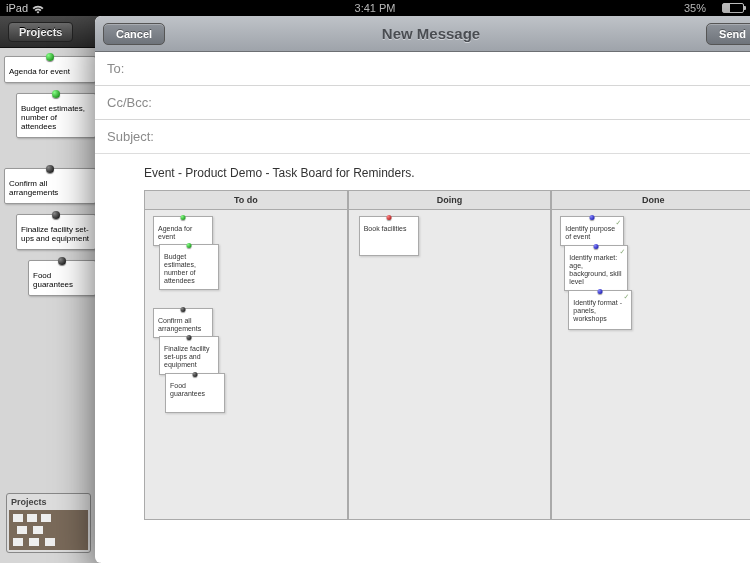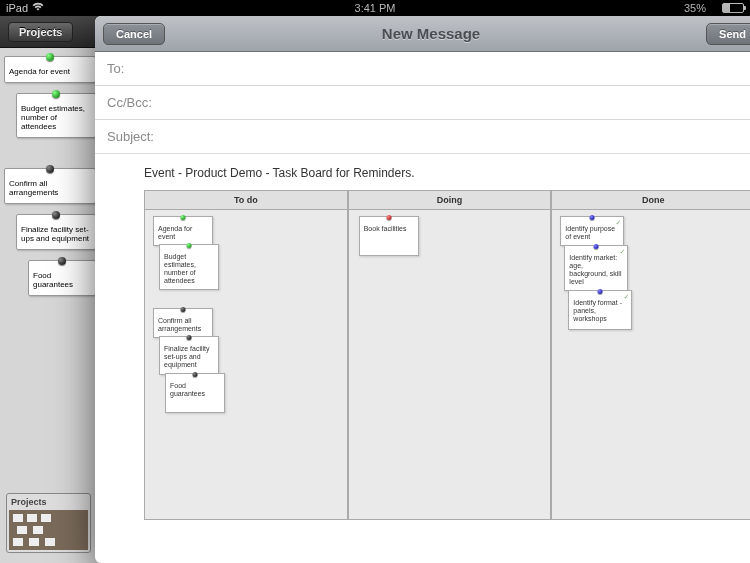--- a/index.html
+++ b/index.html
@@ -10,21 +10,21 @@
     .status-bar {
       height: 16px;
       background: #000;
       display: flex;
       align-items: center;
       justify-content: space-between;
       color: #ccc;
       font-size: 11px;
       padding: 0 6px;
     }
-    .status-left { display: flex; align-items: flex-start; gap: 4px; }
+    .status-left { display: flex; align-items: flex-end; gap: 4px; }
     .status-center { position: absolute; left: 50%; transform: translateX(-50%); font-weight: normal; }
     .status-right { display: flex; align-items: center; gap: 16px; }
     .wifi-icon { width: 12px; height: 9px; }
     .battery-icon { width: 22px; height: 10px; border: 1px solid #ccc; border-radius: 2px; position: relative; }
     .battery-icon::after { content: ''; position: absolute; right: -3px; top: 2px; width: 2px; height: 4px; background: #ccc; border-radius: 0 1px 1px 0; }
     .battery-fill { height: 100%; width: 35%; background: #ccc; }
 
     
     .bg-toolbar {
       height: 32px;

